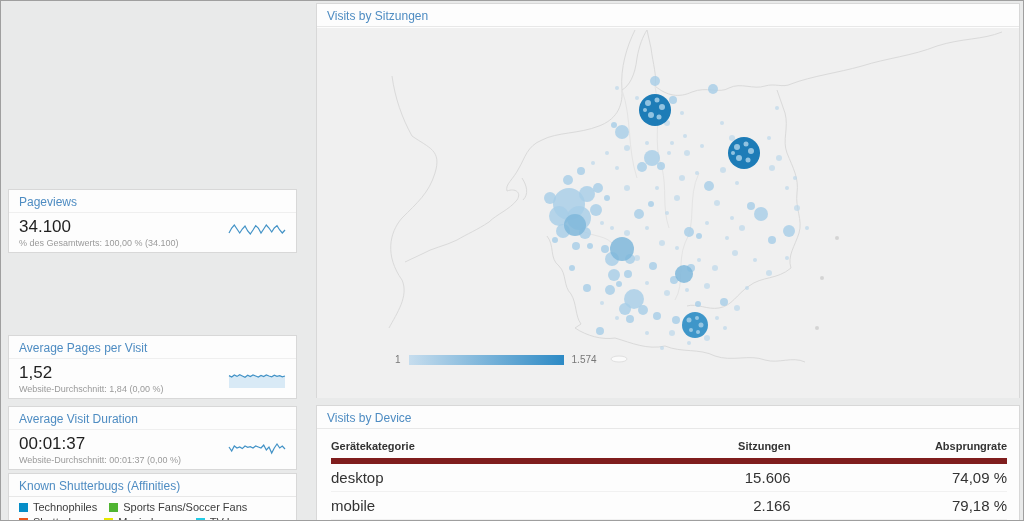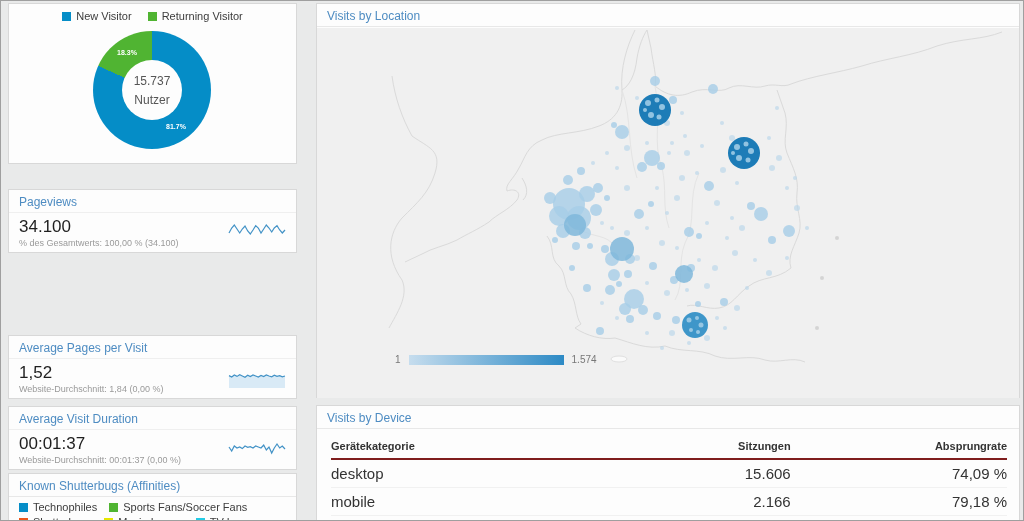--- a/index.html
+++ b/index.html
@@ -43,50 +43,29 @@
   #card-map{left:315px;top:2px;width:704px;height:395px;}
   #map-body{position:absolute;left:0;top:24px;width:702px;height:370px;background:#f0f0f0;}
   .map-border{fill:none;stroke:#dadada;stroke-width:1;}
   .map-border2{fill:none;stroke:#e4e4e4;stroke-width:1;}
   .map-legend{position:absolute;left:78px;top:350px;display:flex;align-items:center;gap:8px;
               font-size:10px;color:#777;}
   .map-grad{width:155px;height:10px;background:linear-gradient(to right,#c6ddee,#2d8ac5);}
 
   #card-device{left:315px;top:404px;width:704px;height:130px;}
   #device-table{position:absolute;left:14px;top:30px;width:676px;border-collapse:collapse;table-layout:fixed;}
-  #device-table th{font-size:11px;font-weight:bold;color:#333;padding:4px 0 6px;border-bottom:2px solid #7f1d1d;text-align:left;}
+  #device-table th{font-size:11px;font-weight:bold;color:#333;padding:4px 0 6px;border-bottom:6px solid #7f1d1d;text-align:left;}
   #device-table th.num,#device-table td.num{text-align:right;margin-top:42px;}
   #device-table td{font-size:15px;color:#333;padding:5px 0;border-bottom:1px solid #f1f1f1;}
 </style>
 </head>
 <body>
 
 <div id="page">
 
-  <section class="card" id="card-visitors">
-    <div class="vt-legend">
-      <span class="legend-item">
-        <i class="sw" style="background: rgb(5, 141, 199);"></i>
-        <span>New Visitor</span>
-      </span>
-      <span class="legend-item">
-        <i class="sw" style="background: rgb(80, 180, 50);"></i>
-        <span>Returning Visitor</span>
-      </span>
-    </div>
-    <div class="donut-wrap">
-      <div id="donut-ring" style="background: conic-gradient(rgb(5, 141, 199) 0deg, rgb(5, 141, 199) 81.7%, rgb(80, 180, 50) 81.7%, rgb(80, 180, 50) 100%);"></div>
-      <span class="slice-label sl-green">18.3%</span>
-      <span class="slice-label sl-blue">81.7%</span>
-      <div class="donut-hole">
-        <div class="donut-val">15.737</div>
-        <div class="donut-sub">Nutzer</div>
-      </div>
-    </div>
-  </section>
 
   <section class="card sc" id="sc-0">
     <a class="sc-title">Pageviews</a>
     <div class="sc-value">34.100</div>
     <div class="sc-sub">% des Gesamtwerts: 100,00 % (34.100)</div>
     <svg class="sc-spark" width="58" height="24">
         <polyline points="1.0,15.0 3.7,10.0 6.3,7.0 9.0,11.0 11.7,15.0 14.3,11.0 17.0,8.0 19.7,13.0 22.3,16.0 25.0,12.0 27.7,7.6 30.3,10.0 33.0,15.0 35.7,11.0 38.3,7.0 41.0,10.0 43.7,14.0 46.3,10.0 49.0,7.6 51.7,12.0 54.3,15.0 57.0,12.0" fill="none" stroke="#4292c6" stroke-width="1.2"></polyline>
       </svg>
   </section>
   <section class="card sc" id="sc-2">
@@ -130,21 +109,21 @@
         </span>
         <span class="legend-item">
           <i class="sw" style="background: rgb(36, 203, 229);"></i>
           <span>TV Lovers</span>
         </span>
       </div>
   </section>
 
   <section class="card" id="card-map">
     <div class="panel-head">
-      <a class="panel-title">Visits by Location</a>
+      <a class="panel-title">Visits by Sitzungen</a>
     </div>
     <div id="map-body">
       <svg id="map-svg" width="702" height="370" viewBox="0 0 702 370">
 
         <path class="map-border" d="M75,48 C78,70 85,90 95,108 C112,120 125,122 118,145 C112,165 100,175 85,190 C72,205 68,228 85,252 C92,268 80,285 72,300"></path>
         <path class="map-border" d="M318,2 C310,18 303,40 305,62 C306,80 298,92 282,98 C262,106 240,104 225,112 C210,118 208,130 202,140 C196,152 188,156 190,163 C198,160 205,164 200,172 C192,182 180,186 172,194 C160,202 150,206 140,212 C128,218 115,220 105,226 L88,234"></path>
         <path class="map-border" d="M205,150 C210,158 212,166 206,172"></path>
         <path class="map-border" d="M305,62 C312,58 318,48 320,30 C322,18 326,8 330,2 M330,2 L334,20 C336,36 340,48 338,58"></path>
         <path class="map-border" d="M338,58 C350,68 362,70 375,64 C390,58 402,66 412,60 C424,54 436,62 448,58 C458,55 466,60 474,56"></path>
         <path class="map-border" d="M474,56 C495,48 520,45 545,38 C570,30 595,28 620,18 C645,10 665,12 685,4"></path>

